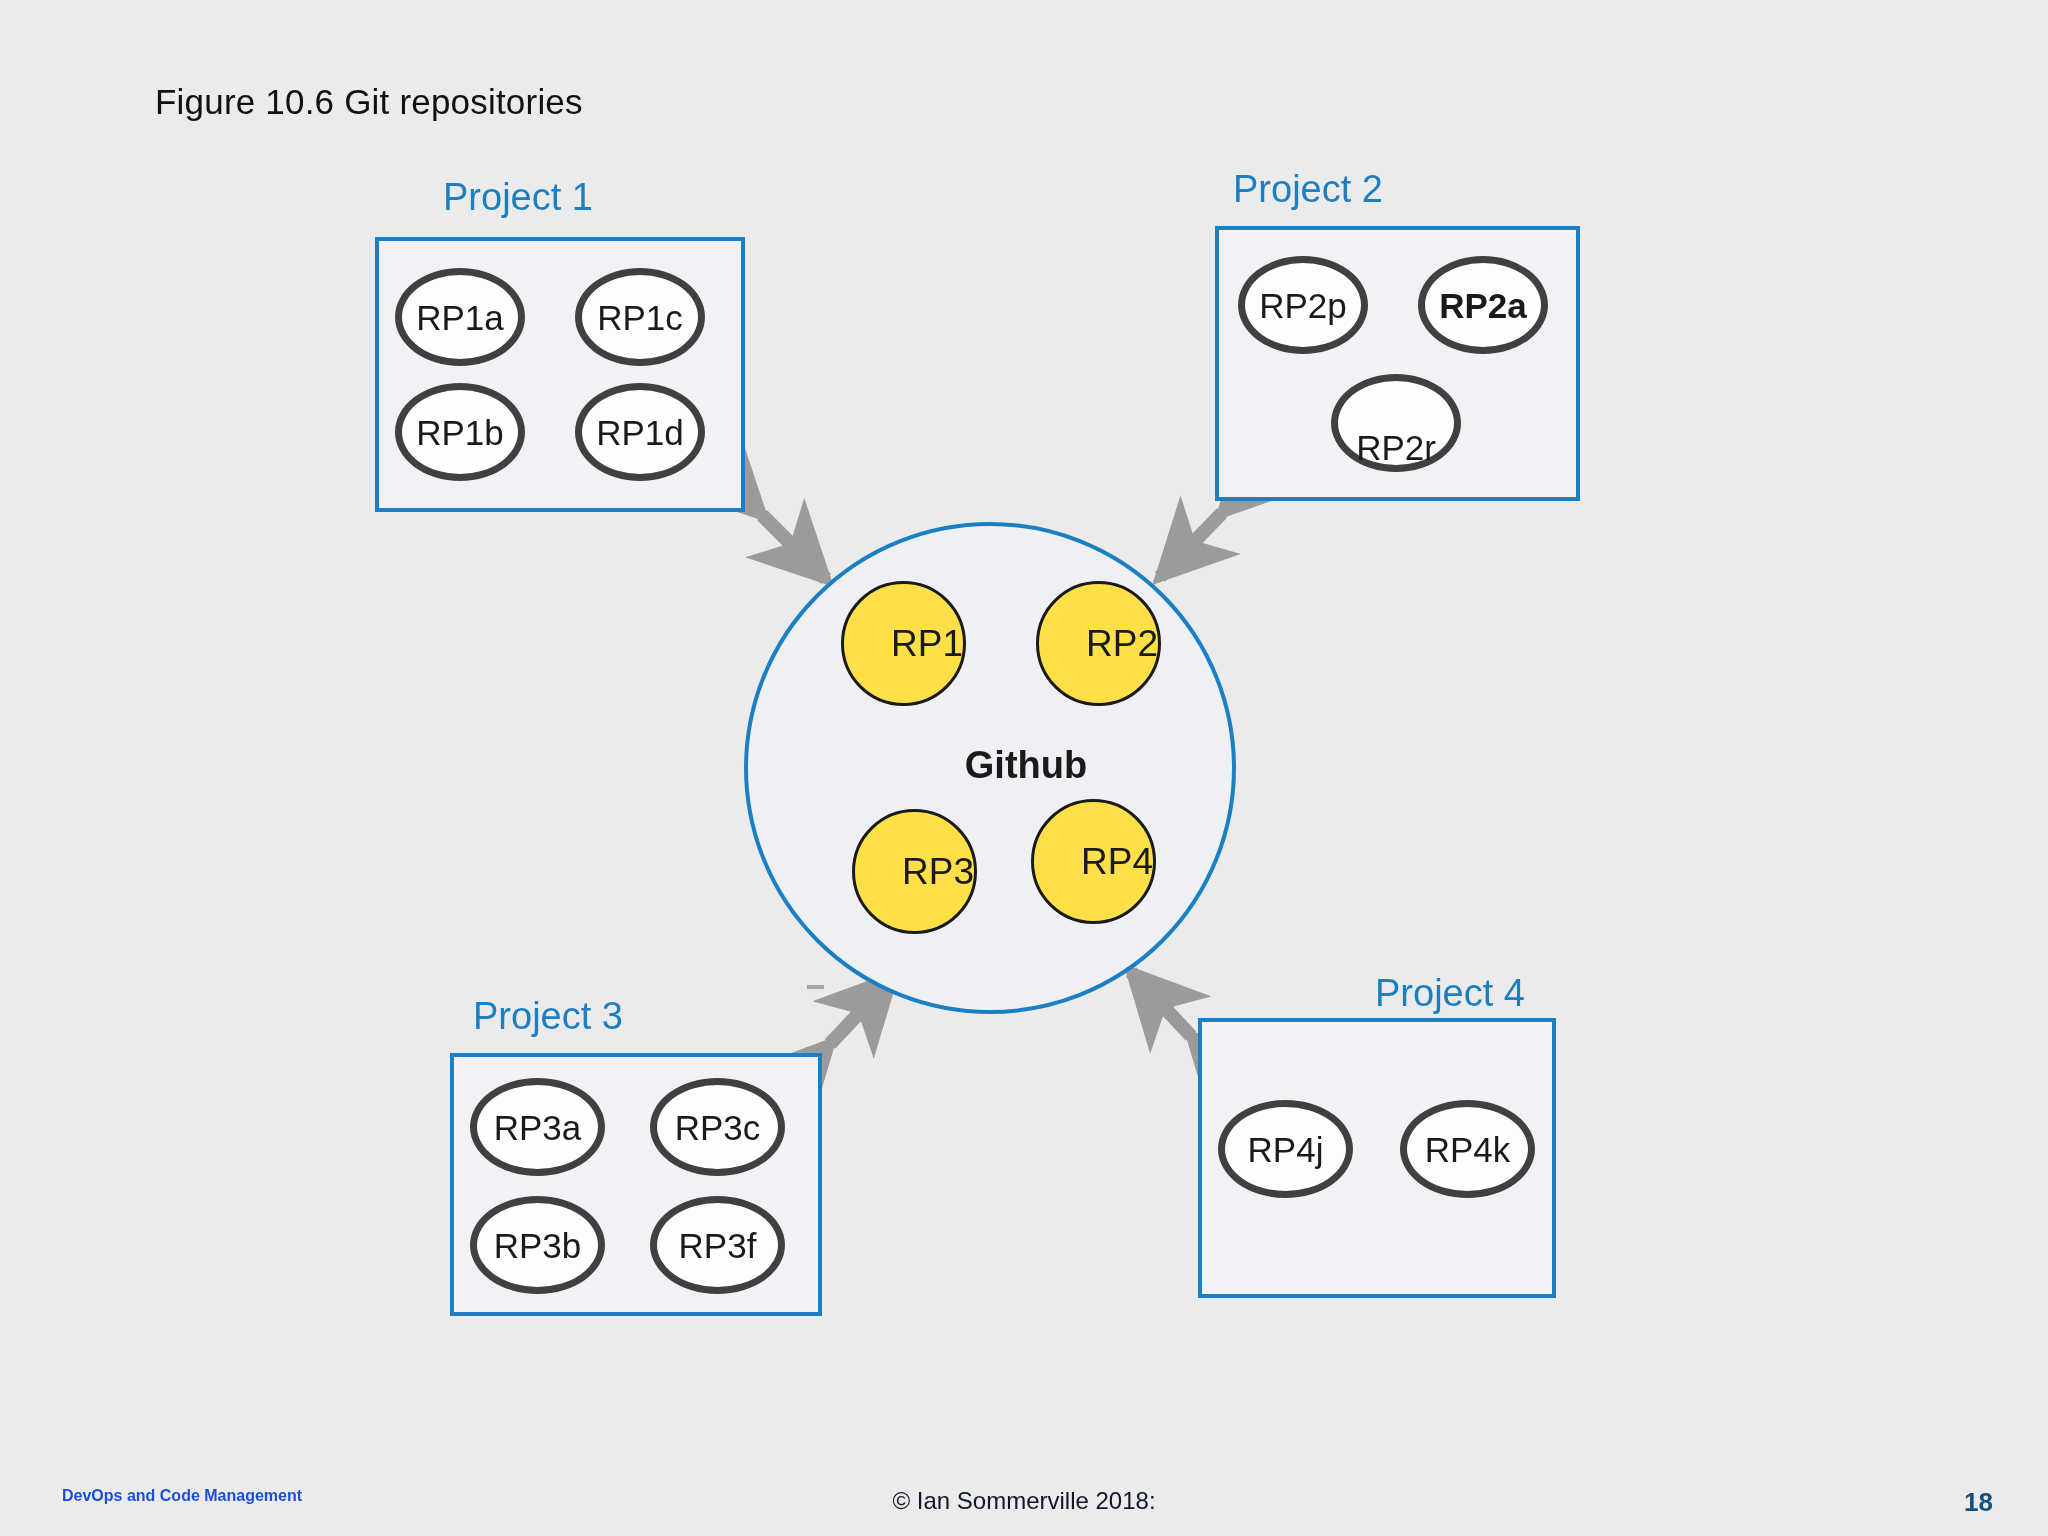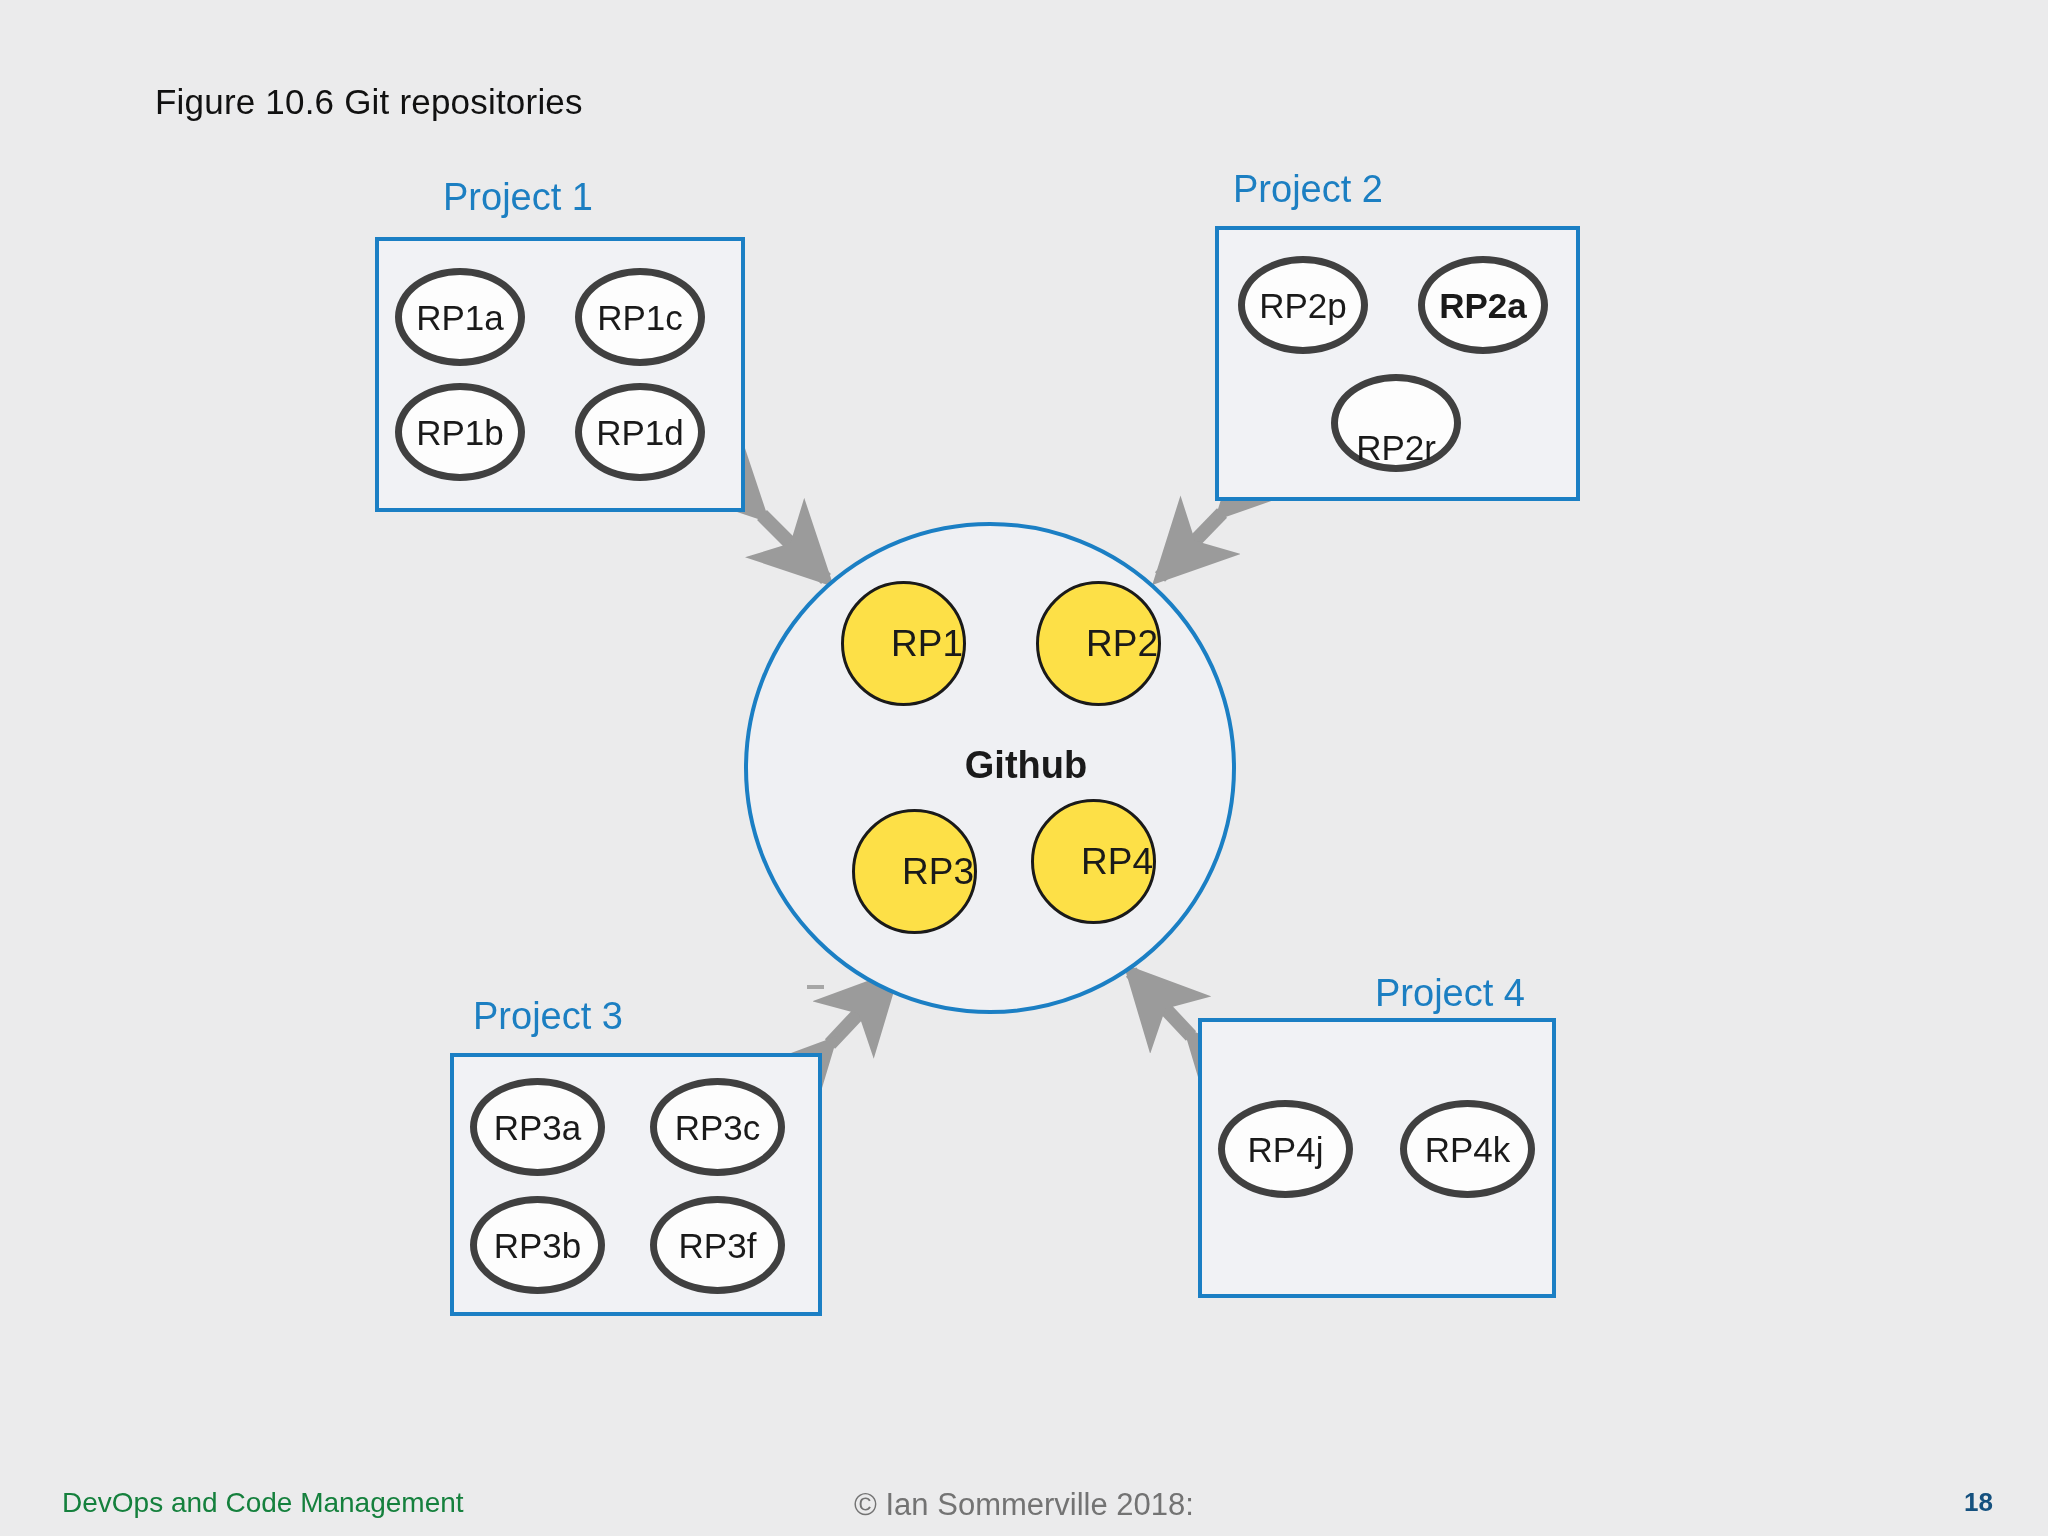--- a/index.html
+++ b/index.html
@@ -121,34 +121,34 @@
     color: #1a1a1a;
     white-space: nowrap;
   }
 
   
   #footer-left {
     position: absolute;
     left: 62px;
     top: 1487px;
     font-family: "Liberation Sans", sans-serif;
-    font-size: 28px;
-    font-weight: normal;
-    color: #15803d;
+    font-size: 16px;
+    font-weight: bold;
+    color: #1d4ed8;
     white-space: nowrap;
   }
   #footer-center {
     position: absolute;
     left: 0;
     top: 1487px;
     width: 2048px;
     text-align: center;
     font-family: "Liberation Sans", sans-serif;
-    font-size: 31px;
-    color: #737373;
+    font-size: 24px;
+    color: #0f172a;
   }
   #footer-page {
     position: absolute;
     right: 55px;
     top: 1487px;
     font-family: "Liberation Sans", sans-serif;
     font-size: 26px;
     font-weight: bold;
     color: #15517f;
   }

